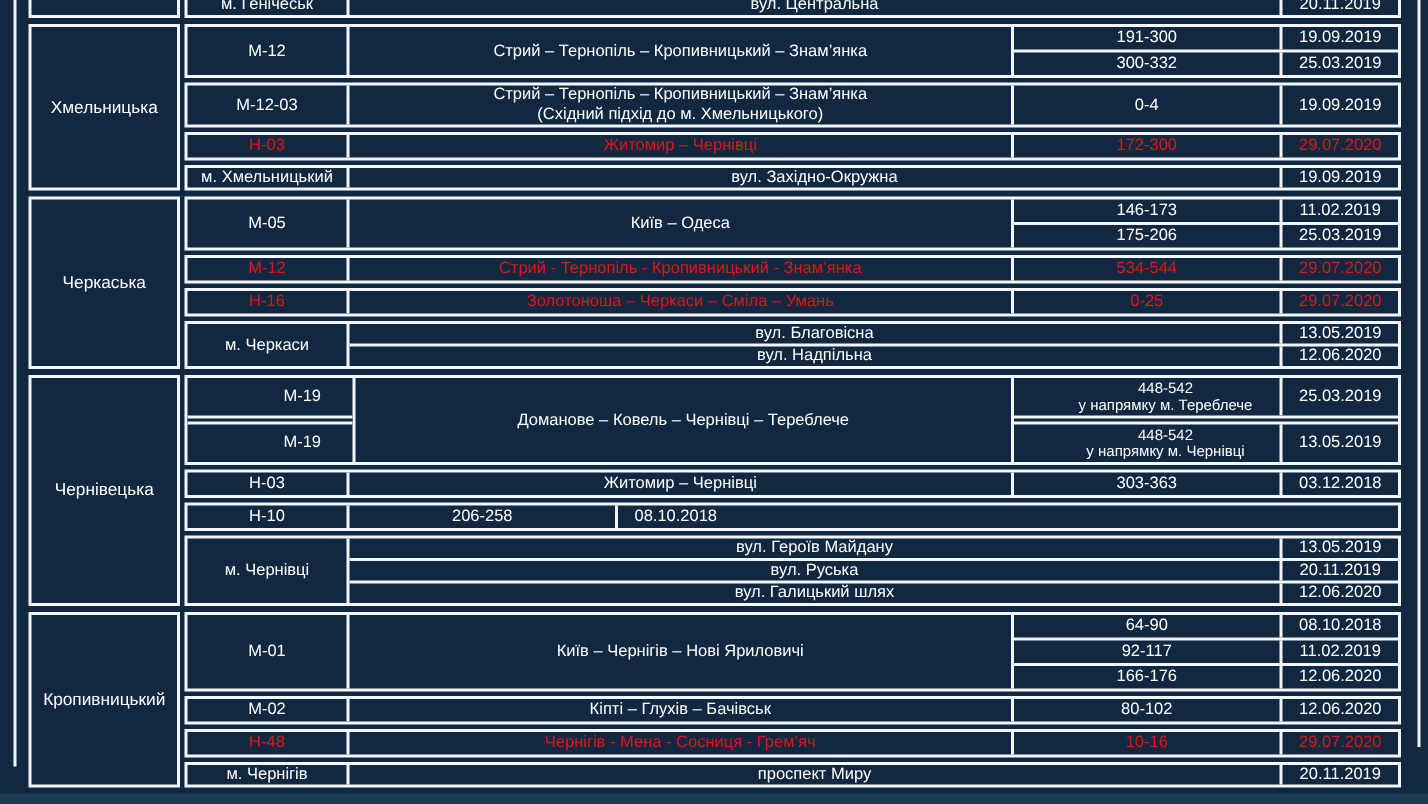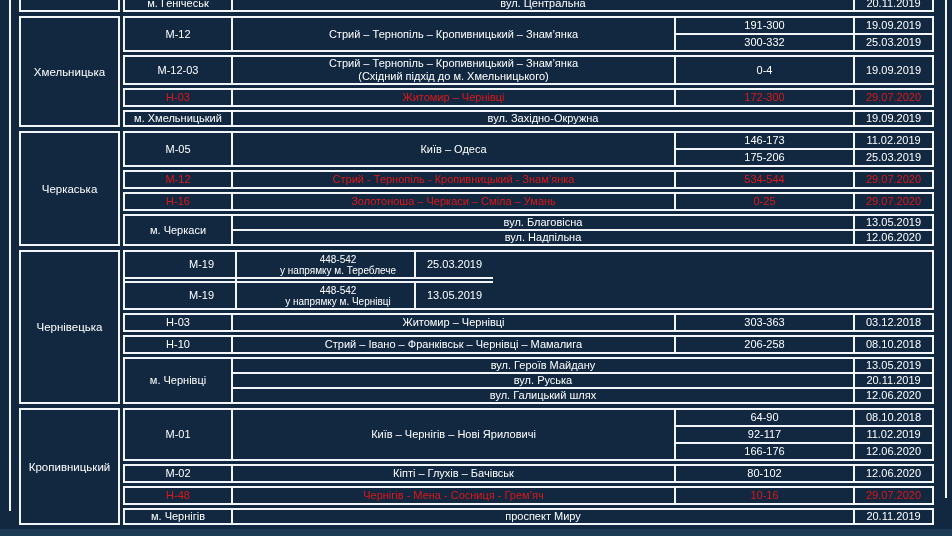--- a/index.html
+++ b/index.html
@@ -179,20 +179,21 @@
       </div>
       <div class="section">
         <div class="region-cell">Чернівецька</div>
         <div class="groups">
           <div class="group split">
             <div class="codecol">
               <div class="cell code-cell">М-19</div>
               <div class="thicksep"></div>
               <div class="cell code-cell">М-19</div>
             </div>
+            <div class="cell route-cell">Доманове – Ковель – Чернівці – Тереблече</div>
             <div class="rows">
               <div class="krow">
                 <div class="cell km-cell">448-542
 у напрямку м. Тереблече</div>
                 <div class="cell date-cell">25.03.2019</div>
               </div>
               <div class="thicksep"></div>
               <div class="krow">
                 <div class="cell km-cell">448-542
 у напрямку м. Чернівці</div>
@@ -205,21 +206,20 @@
             <div class="cell route-cell">Житомир – Чернівці</div>
             <div class="rows">
               <div class="krow">
                 <div class="cell km-cell">303-363</div>
                 <div class="cell date-cell">03.12.2018</div>
               </div>
             </div>
           </div>
           <div class="group normal">
             <div class="cell code-cell">Н-10</div>
-            <div class="cell route-cell">Стрий – Івано – Франківськ – Чернівці – Мамалига</div>
             <div class="rows">
               <div class="krow">
                 <div class="cell km-cell">206-258</div>
                 <div class="cell date-cell">08.10.2018</div>
               </div>
             </div>
           </div>
           <div class="group street">
             <div class="cell code-cell">м. Чернівці</div>
             <div class="rows">

